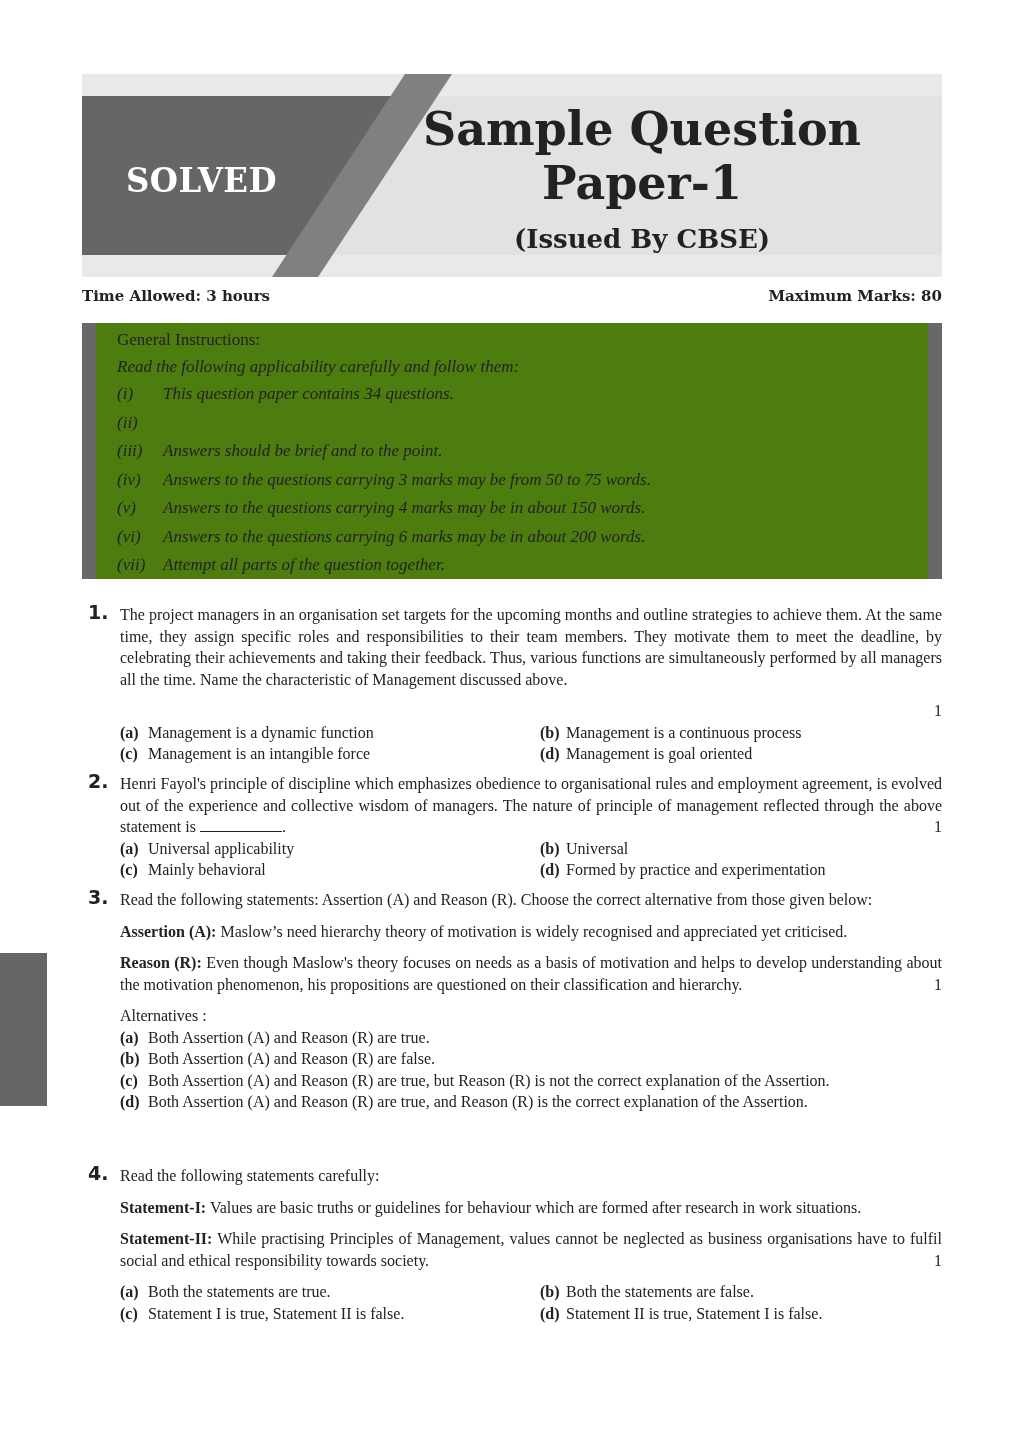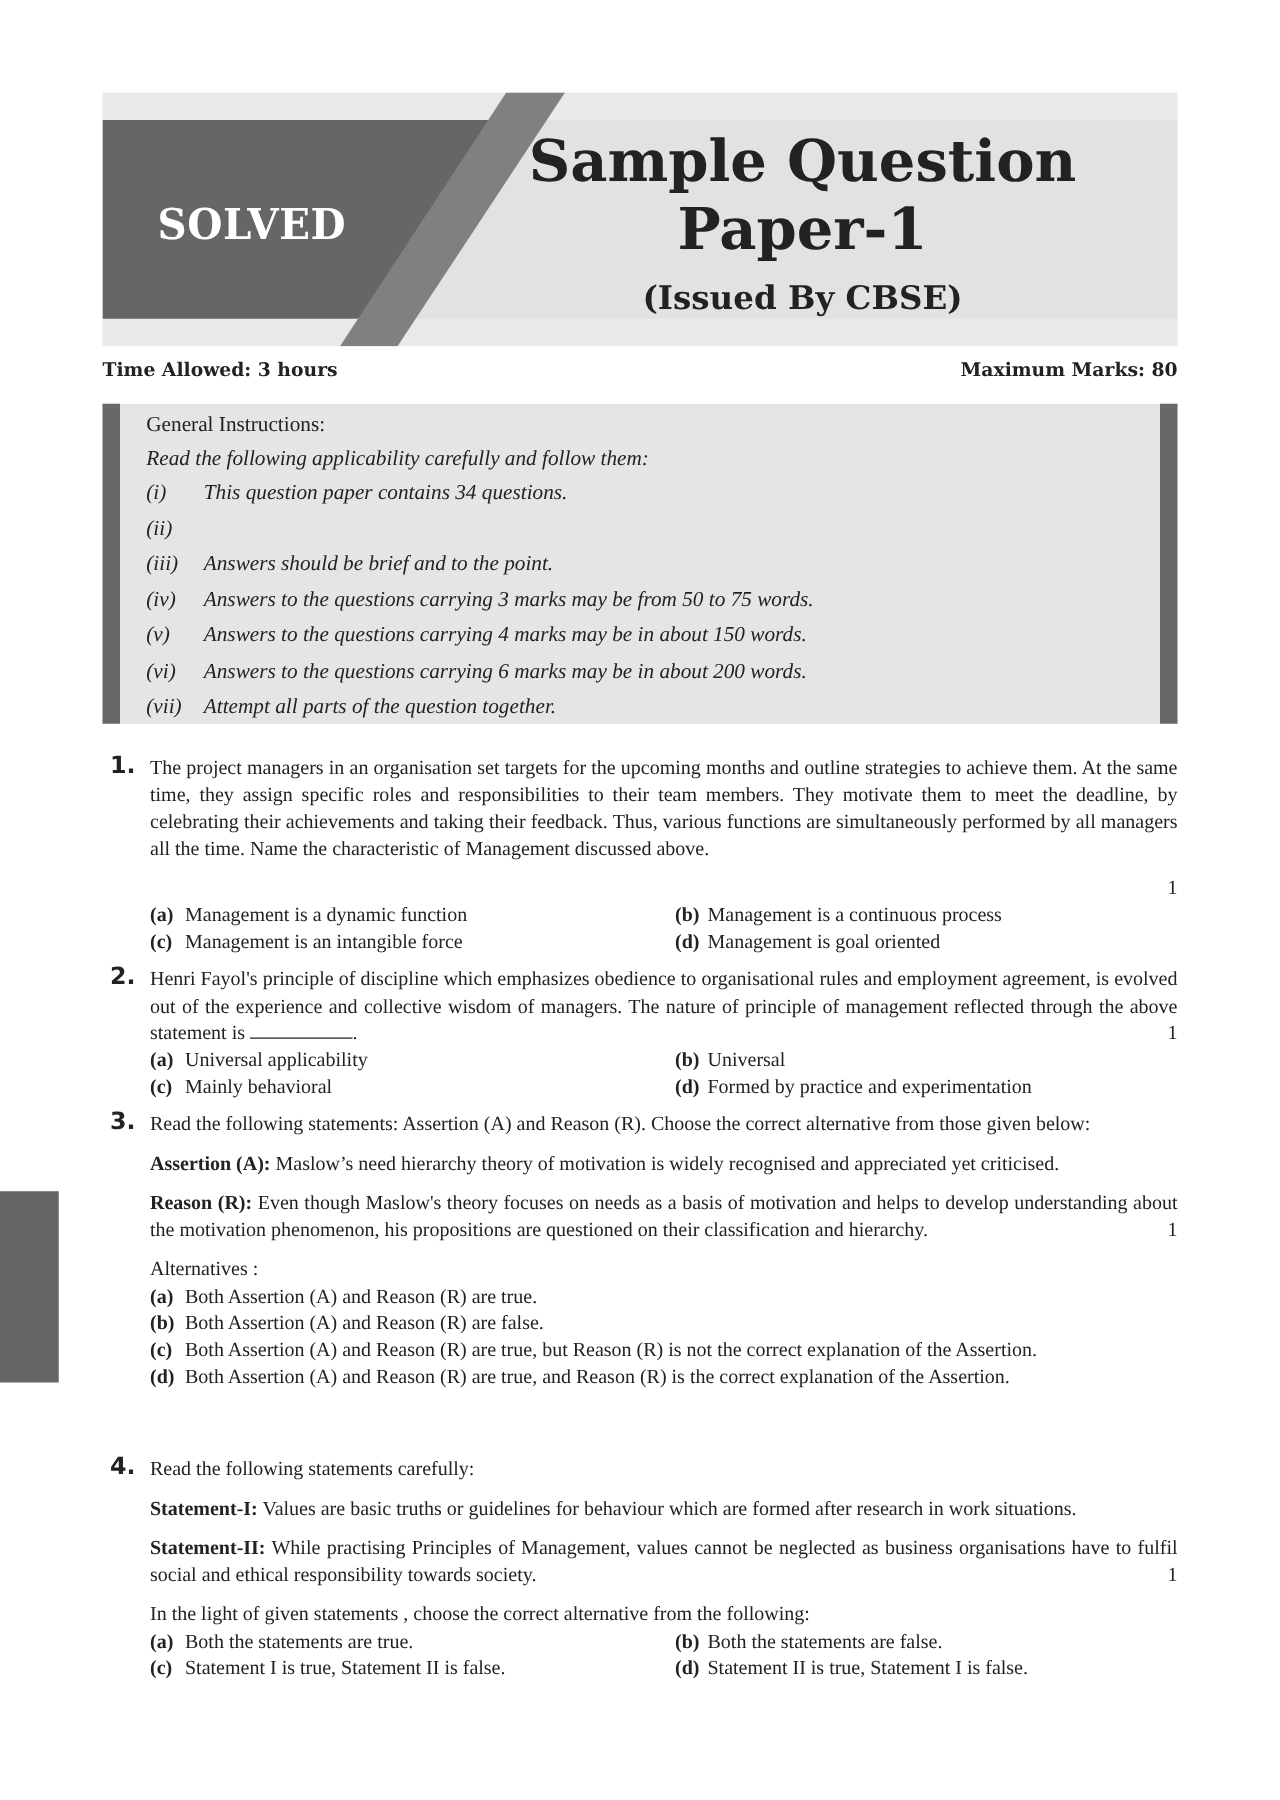--- a/index.html
+++ b/index.html
@@ -18,21 +18,21 @@
   .subtitle { position: absolute; left: 340px; top: 150px; width: 440px; text-align: center;
               font-family: "DejaVu Serif", serif; font-weight: bold; font-size: 26px; color: #222; }
 
   
   .meta { position: absolute; top: 287px; font-family: "DejaVu Serif", serif; font-weight: bold;
           font-size: 15px; color: #222; text-align: right; }
   .meta.left { left: 82px; }
   .meta.right { right: 82px; text-align: right; }
 
   
-  .instr { position: absolute; left: 82px; top: 323px; width: 860px; height: 256px; background: #e5e5e5; }
+  .instr { position: absolute; left: 82px; top: 323px; width: 860px; height: 256px; background: #4d7c0f; }
   .instr .bar-l { position: absolute; left: 0; top: 0; width: 14px; height: 100%; background: #686868; }
   .instr .bar-r { position: absolute; right: 0; top: 0; width: 14px; height: 100%; background: #686868; }
   .instr-head { position: absolute; left: 35px; top: 7px; font-size: 17px; color: #222; }
   .instr-lead { position: absolute; left: 35px; top: 34px; font-size: 17px; font-style: italic; color: #222; }
   .instr-list { position: absolute; left: 35px; top: 61px; margin: 0; padding: 0; list-style: none; }
   .instr-list li { height: 28.5px; font-size: 17px; font-style: italic; display: flex; color: #222; }
   .instr-list .num { width: 46px; }
 
   
   .q { position: absolute; left: 82px; width: 860px; font-size: 16px; line-height: 21.5px; color: #222; }
@@ -193,21 +193,20 @@
 
 <div class="q" style="top:1165px;">
   <span class="qnum">4.</span>
   <div class="qbody">
     <p>Read the following statements carefully:</p>
     <div class="gap"></div>
     <p><span class="lbl">Statement-I:</span> <span>Values are basic truths or guidelines for behaviour which are formed after research in work situations.</span></p>
     <div class="gap"></div>
     <p><span class="lbl">Statement-II:</span> <span>While practising Principles of Management, values cannot be neglected as business organisations have to fulfil social and ethical responsibility towards society.</span><span style="float:right;">1</span></p>
     <div class="gap"></div>
-    <p>In the light of given statements , choose the correct alternative from the following:</p>
     <div class="opts">
       <div class="opt">
           <span class="ol">(a)</span>
           <span>Both the statements are true.</span>
         </div>
       <div class="opt right">
           <span class="ol">(b)</span>
           <span>Both the statements are false.</span>
         </div>
       <div class="opt">

